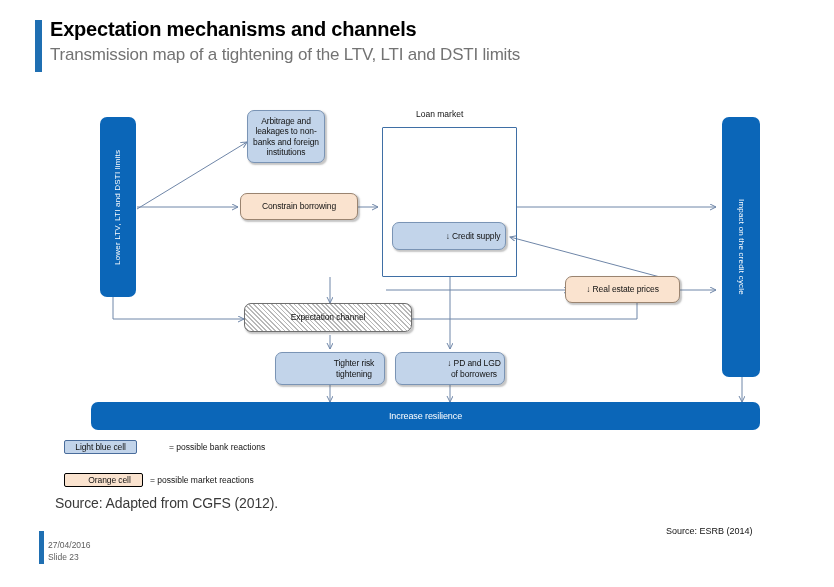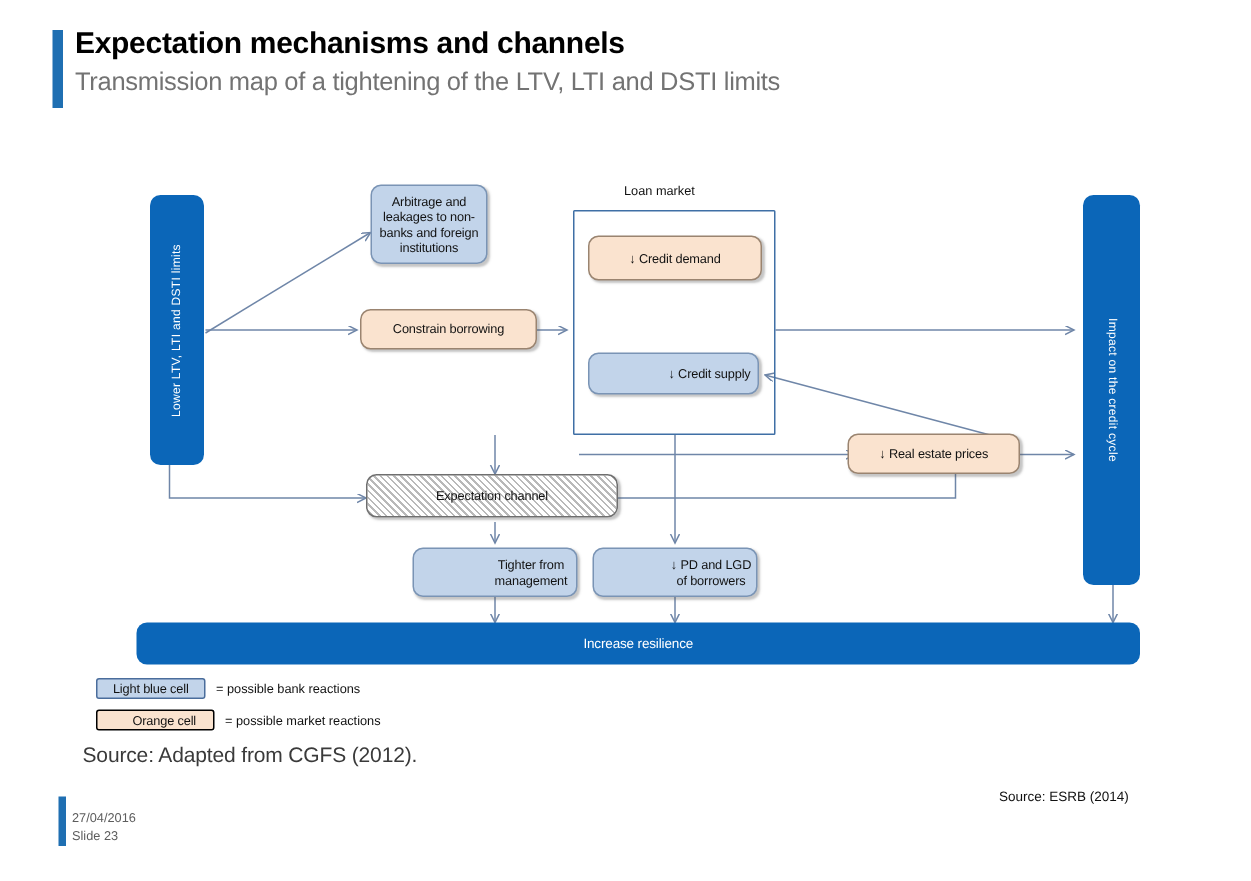--- a/index.html
+++ b/index.html
@@ -22,21 +22,21 @@
   .title-main{
     font-size:20px;font-weight:bold;line-height:26px;
     letter-spacing:-0.2px;color:#000;
   }
   .title-sub{
     font-size:17px;font-weight:normal;line-height:26px;
     letter-spacing:-0.2px;color:#737373;
   }
 
   
-  .diagram{position:absolute;left:0;top:100px;width:710px;height:400px;}
+  .diagram{position:absolute;left:0;top:87px;width:710px;height:400px;}
   .svg-layer{position:absolute;left:0;top:0;width:834px;height:400px;}
 
   .node{
     position:absolute;
     box-sizing:border-box;
     display:flex;align-items:center;justify-content:center;
     text-align:center;
     font-size:8.5px;
     line-height:10.5px;
     letter-spacing:-0.1px;
@@ -198,55 +198,52 @@
       <span>Arbitrage and leakages to non-banks and foreign institutions</span>
     </div>
 
     <div class="node box-orange" style="left:240px;top:106px;width:118px;height:27px;">
       <span>Constrain borrowing</span>
     </div>
 
     <div class="loan-title" style="left:416px;top:22px;">Loan market</div>
     <div class="node loan-frame" style="left:382px;top:40px;width:135px;height:150px;"></div>
 
-    <div class="node box-orange" style="left:392px;top:57px;width:116px;height:30px;">
-      <span>↓ Credit demand</span>
-    </div>
 
     <div class="node box-blue" style="left:392px;top:135px;width:114px;height:28px;">
       <span>↓ Credit supply</span>
     </div>
 
     <div class="node box-orange" style="left:565px;top:189px;width:115px;height:27px;">
       <span>↓ Real estate prices</span>
     </div>
 
     <div class="node box-hatch" style="left:244px;top:216px;width:168px;height:29px;">
       <span>Expectation channel</span>
     </div>
 
     <div class="node box-blue" style="left:275px;top:265px;width:110px;height:33px;">
-      <span>Tighter from management</span>
+      <span>Tighter risk tightening</span>
     </div>
 
     <div class="node box-blue" style="left:395px;top:265px;width:110px;height:33px;">
       <span>↓ PD and LGD of borrowers</span>
     </div>
 
     <div class="node vbar" style="left:722px;top:30px;width:38px;height:260px;">
       <span>Impact on the credit cycle</span>
     </div>
 
     <div class="node res-bar" style="left:91px;top:315px;width:669px;height:28px;">
       <span>Increase resilience</span>
     </div>
   </div>
 
   <div class="legend">
-    <div class="legend-row" style="left:64px;top:452px;">
+    <div class="legend-row" style="left:64px;top:440px;gap:25px;">
       <span class="legend-chip chip-blue">Light blue cell</span>
       <span class="legend-text">= possible bank reactions</span>
     </div>
     <div class="legend-row" style="left:64px;top:473px;">
       <span class="legend-chip chip-orange">Orange cell</span>
       <span class="legend-text">= possible market reactions</span>
     </div>
   </div>
 
   <div class="source-main">Source: Adapted from CGFS (2012).</div>

